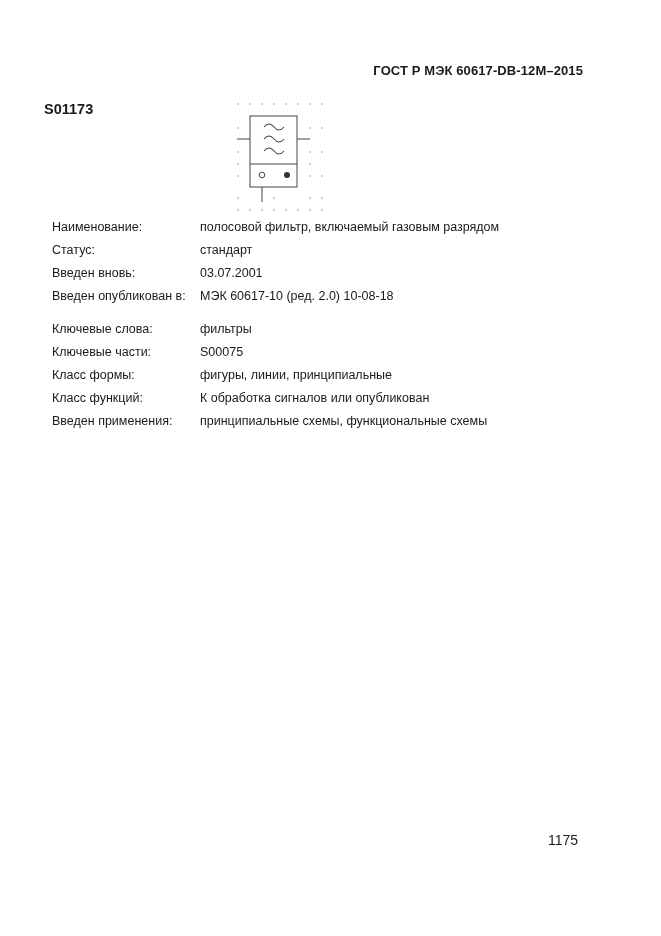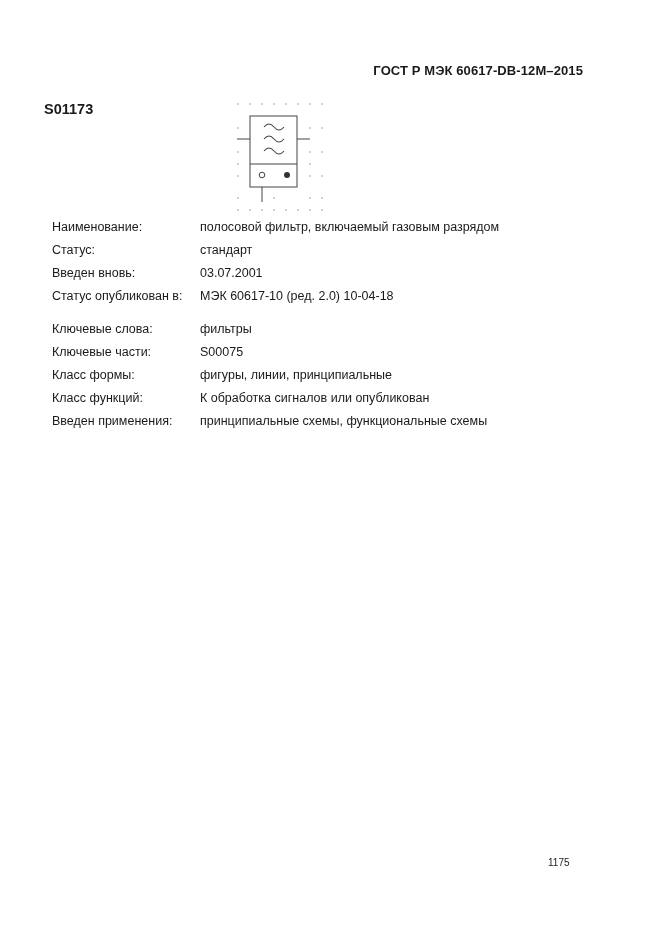--- a/index.html
+++ b/index.html
@@ -5,21 +5,21 @@
   html, body { margin: 0; padding: 0; background: #ffffff; }
   body { width: 661px; height: 936px; position: relative; overflow: hidden;
          font-family: "Liberation Sans", "DejaVu Sans", sans-serif; color: #1a1a1a; }
   .header-code { position: absolute; right: 78px; top: 63px; font-size: 13px; font-weight: bold; letter-spacing: 0.1px; }
   .symbol-id { position: absolute; left: 44px; top: 101px; font-size: 14.5px; font-weight: bold; }
   .symbol { position: absolute; left: 225px; top: 100px; width: 110px; height: 115px; }
   .props { position: absolute; left: 44px; top: 219px; font-size: 12.5px; }
   .row { position: absolute; left: 0; white-space: nowrap; height: 16px; line-height: 16px; }
   .row .label { position: absolute; left: 8px; }
   .row .value { position: absolute; left: 156px; }
-  .page-number { position: absolute; left: 548px; top: 857px; font-size: 10px; }
+  .page-number { position: absolute; left: 548px; top: 832px; font-size: 14px; }
 </style>
 </head>
 <body>
 
 <div class="header-code">ГОСТ Р МЭК 60617-DB-12M–2015</div>
 
 <div class="symbol-id">S01173</div>
 
 <div class="symbol">
   <svg width="110" height="115" viewBox="0 0 110 115" xmlns="http://www.w3.org/2000/svg">
@@ -79,22 +79,22 @@
   </div>
   <div class="row" style="top:23px">
     <span class="label">Статус:</span>
     <span class="value">стандарт</span>
   </div>
   <div class="row" style="top:46px">
     <span class="label">Введен вновь:</span>
     <span class="value">03.07.2001</span>
   </div>
   <div class="row" style="top:69px">
-    <span class="label">Статус опубликован в:</span>
-    <span class="value">МЭК 60617-10 (ред. 2.0) 10-04-18</span>
+    <span class="label">Введен опубликован в:</span>
+    <span class="value">МЭК 60617-10 (ред. 2.0) 10-08-18</span>
   </div>
   <div class="row" style="top:102px">
     <span class="label">Ключевые слова:</span>
     <span class="value">фильтры</span>
   </div>
   <div class="row" style="top:125px">
     <span class="label">Ключевые части:</span>
     <span class="value">S00075</span>
   </div>
   <div class="row" style="top:148px">

